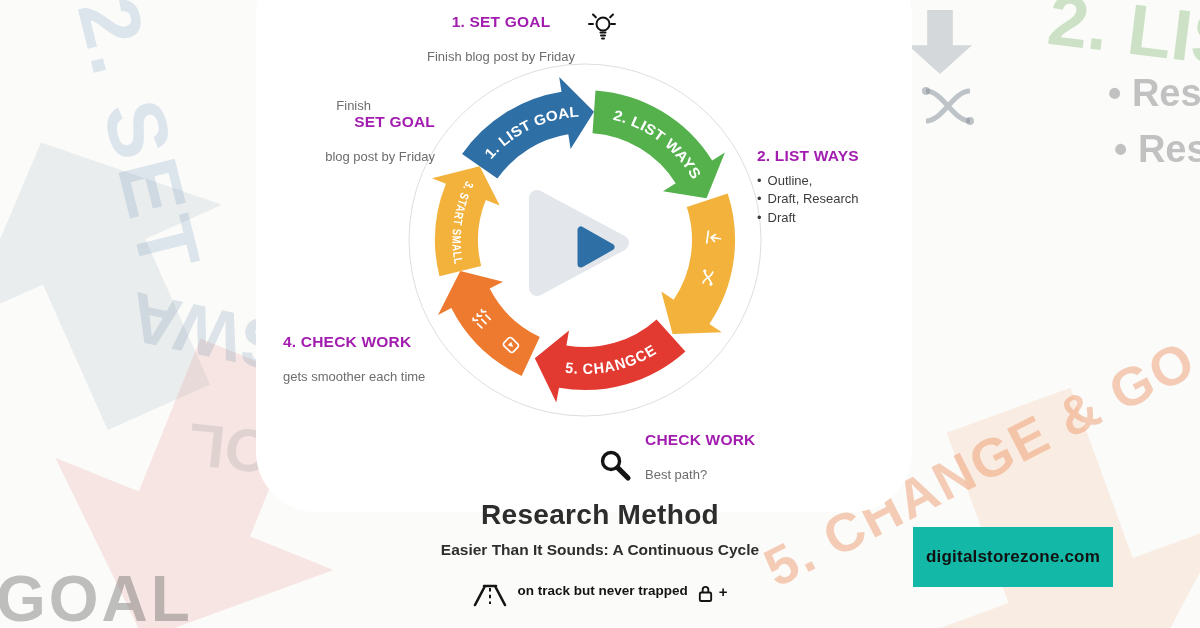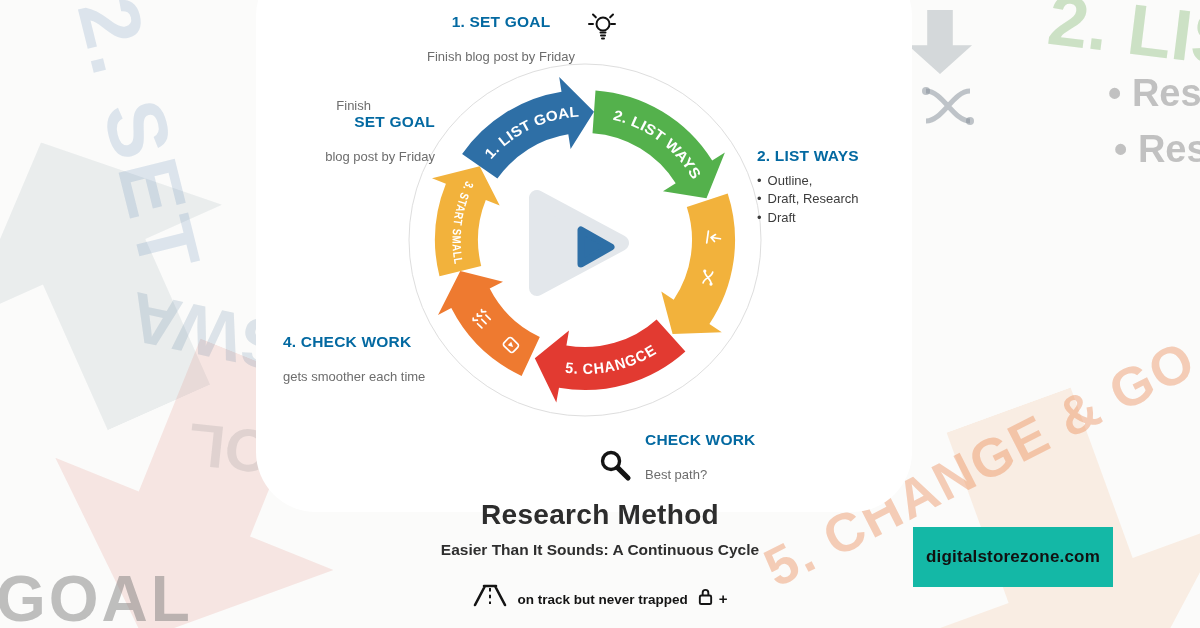--- a/index.html
+++ b/index.html
@@ -29,39 +29,39 @@
   .wm-branch{position:absolute;left:916px;top:76px;z-index:0}
 
   
   .card{position:absolute;left:256px;top:-44px;width:656px;height:556px;
     background:#ffffff;border-radius:60px;z-index:1}
   #cycle-svg{position:absolute;left:385px;top:40px;width:400px;height:400px;z-index:2}
   #cycle-svg text{font-family:"Liberation Sans","DejaVu Sans",sans-serif}
 
   
   .ann{position:absolute;z-index:3}
-  .ann-h{font-size:15.5px;font-weight:bold;color:#0369a1;letter-spacing:.2px}
+  .ann-h{font-size:15.5px;font-weight:bold;color:#a21caf;letter-spacing:.2px}
   .ann-s{font-size:13px;color:#6d6d6d;margin-top:18px}
   .ann-top{left:416px;top:13px;width:170px;text-align:center}
   .bulb{position:absolute;left:584px;top:12px;z-index:3}
   .ann-left{left:298px;top:98px;width:137px;text-align:right}
   .ann-left .pre{font-size:13px;color:#6d6d6d;padding-right:64px}
   .ann-right{left:757px;top:147px}
   .bullets{margin-top:7px}
   .bullet-row{display:flex;gap:6px;font-size:13px;color:#3c3c3c;line-height:1.42}
   .ann-bl{left:283px;top:333px;width:152px;}
   .ann-check{left:598px;top:430px;display:flex;gap:13px;align-items:flex-end}
   .ann-check .txt{padding-top:1px}
 
   .title{position:absolute;left:0;right:0;top:499px;text-align:center;
     font-size:28px;font-weight:bold;color:#2d2d2d;z-index:3;letter-spacing:.3px}
   .subtitle{position:absolute;left:0;right:0;top:541px;text-align:center;
     font-size:15.5px;font-weight:bold;color:#2e2e2e;z-index:3}
   .footer{position:absolute;left:0;right:0;top:583px;display:flex;
-    justify-content:center;align-items:flex-end;gap:9px;z-index:3}
+    justify-content:center;align-items:flex-start;gap:9px;z-index:3}
   .footer-text{font-size:13.5px;font-weight:bold;color:#141414}
   .plus{font-size:15px;font-weight:bold;color:#141414;margin-left:-4px}
   .badge{position:absolute;left:913px;top:527px;background:#14b8a6;color:#111;
     font-weight:bold;font-size:17px;padding:20px 13px;z-index:4;letter-spacing:.2px}
 </style>
 </head>
 <body>
 
 <div class="stage">
 

